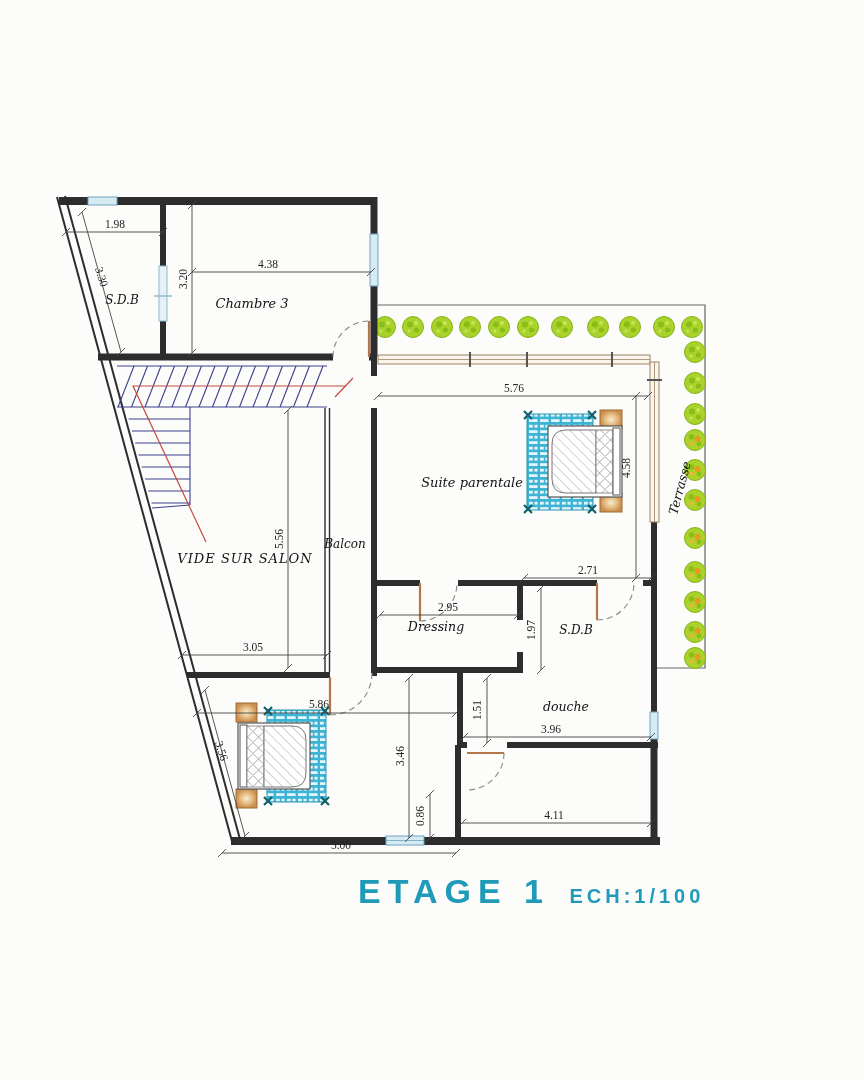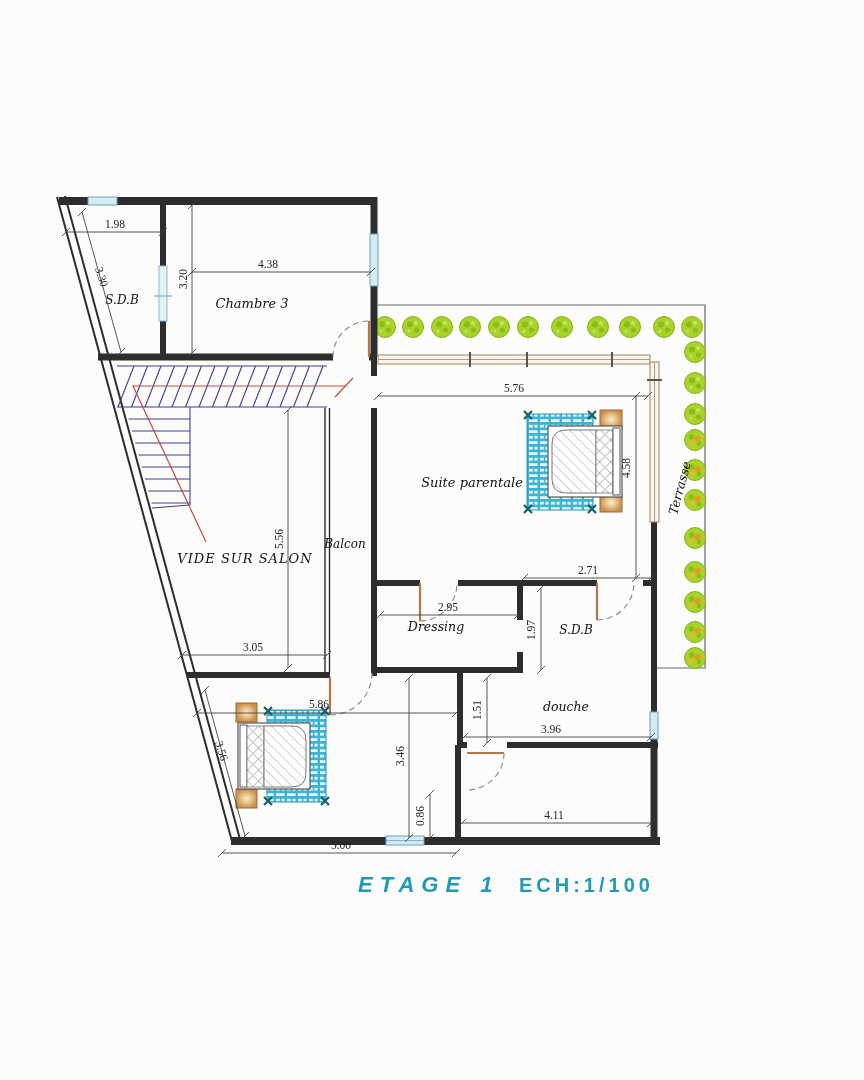--- a/index.html
+++ b/index.html
@@ -6,21 +6,21 @@
   .canvas{position:relative;width:864px;height:1080px;background:#fcfcfa;overflow:hidden;
           font-family:"Liberation Sans", sans-serif;}
   #plan{position:absolute;left:0;top:0;}
   .room-label{font-family:"DejaVu Serif","Liberation Serif",serif;font-style:italic;fill:#111;}
   .dim-label{font-family:"Liberation Serif",serif;font-size:11.5px;fill:#222;}
   .dim-line{stroke:#444;stroke-width:0.9;}
   .stair-line{stroke:#3a3f8f;stroke-width:1.1;fill:none;}
   .stair-red{stroke:#c54b42;stroke-width:1.2;fill:none;}
   .title-bar{position:absolute;left:358px;top:872px;white-space:nowrap;color:#1f9ab8;
              font-weight:bold;letter-spacing:7px;}
-  .title-main{font-size:22px;font-style:italic;}
+  .title-main{font-size:34px;}
   .title-scale{font-size:20px;letter-spacing:4px;margin-left:8px;margin-top:12px;}
 </style>
 </head>
 <body>
 
 <div class="canvas">
 
 <svg id="plan" width="864" height="1080" viewBox="0 0 864 1080" xmlns="http://www.w3.org/2000/svg">
   <defs>
     <pattern id="rugP" width="11" height="11" patternUnits="userSpaceOnUse">

